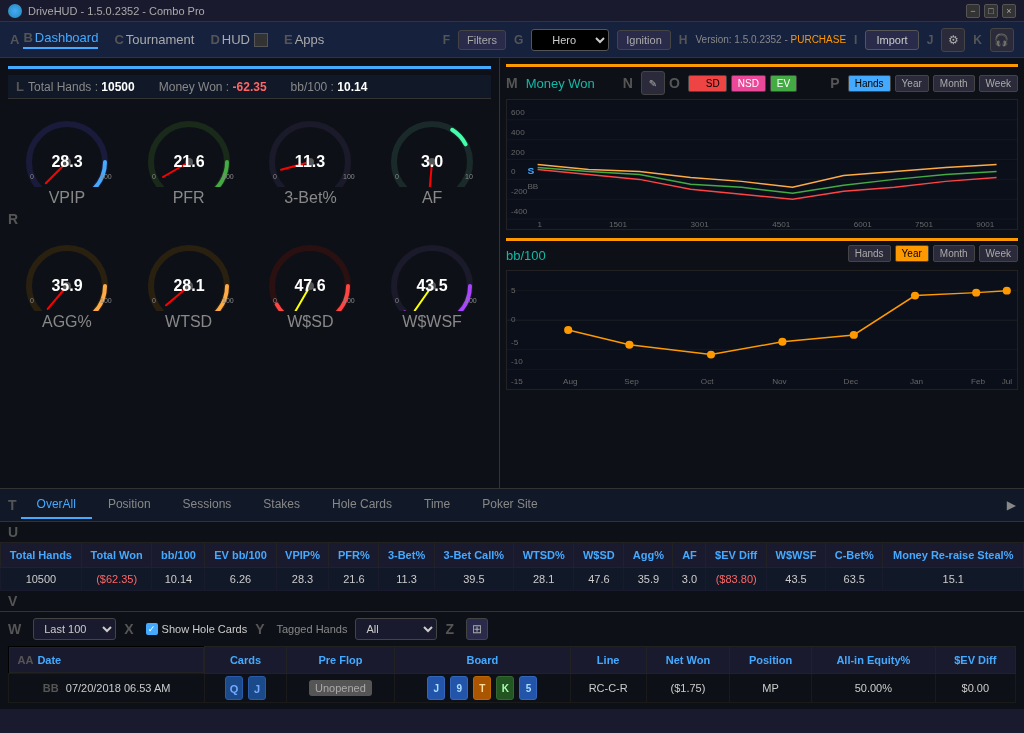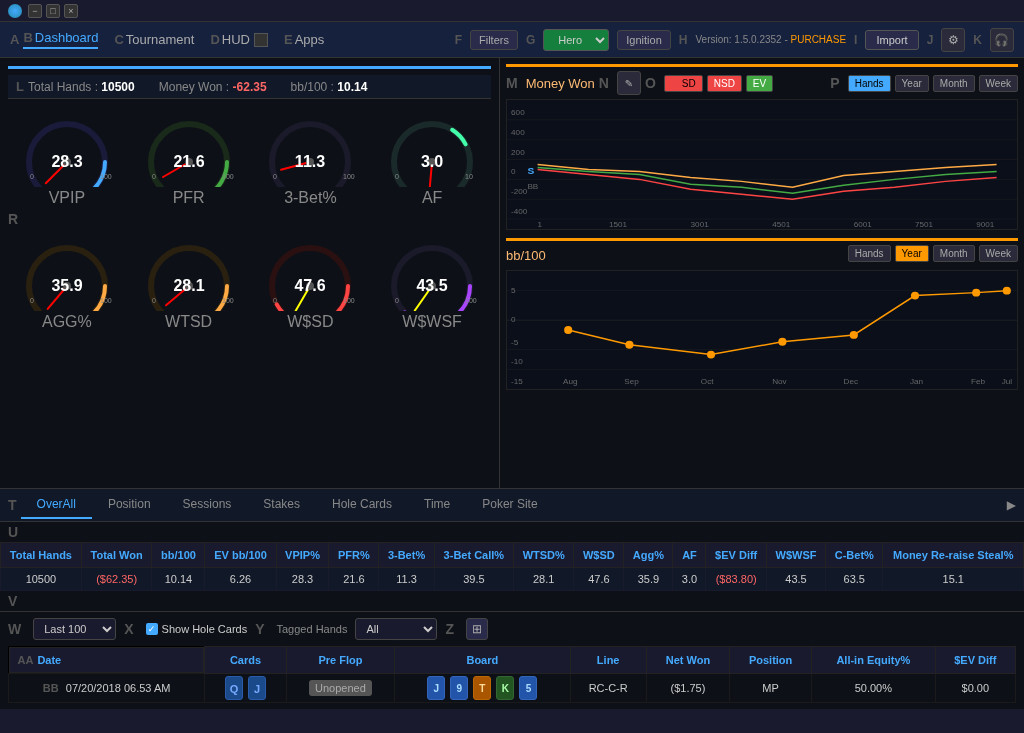--- a/index.html
+++ b/index.html
@@ -75,24 +75,24 @@
     .import-btn {
       background: #2a2a4a;
       border: 1px solid #555;
       color: #ccc;
       padding: 3px 10px;
       border-radius: 3px;
       cursor: pointer;
       font-size: 11px;
     }
     .hero-select {
-      background: #15803d;
+      background: #000000;
       border: 1px solid #555;
       color: #ccc;
-      padding: 3px 10px;
+      padding: 3px 16px;
       border-radius: 3px;
       font-size: 11px;
     }
     
     .main-content {
       display: flex;
       height: 430px;
     }
     
     .left-panel {
@@ -138,32 +138,32 @@
       display: flex;
       flex-direction: column;
       padding: 6px;
     }
     .chart-toolbar {
       display: flex;
       align-items: center;
       margin-bottom: 4px;
       gap: 4px;
     }
-    .money-won-label { color: #fdba74; font-size: 13px; margin-right: 0; }
+    .money-won-label { color: #14b8a6; font-size: 13px; margin-right: 24px; }
     .chart-btn {
       background: #2a2a3a;
       border: 1px solid #444;
       color: #aaa;
       padding: 2px 6px;
       border-radius: 2px;
       cursor: pointer;
       font-size: 10px;
     }
     .chart-btn.sd { background: #ef4444; color: #000; padding-left: 17px; }
-    .chart-btn.nsd { background: #ef4444; color: #fff; }
+    .chart-btn.nsd { background: #ec4899; color: #fff; }
     .chart-btn.ev { background: #4a4; color: #fff; }
     .chart-btn.hands-active { background: #4af; color: #000; }
     .chart-btn.year-active { background: #f90; color: #000; }
     .chart-area {
       background: #0a0f1a;
       border: 1px solid #222;
       flex: 1;
       margin-bottom: 4px;
       position: relative;
       overflow: hidden;
@@ -344,20 +344,21 @@
       display: flex; align-items: center; justify-content: center;
       cursor: pointer;
       color: #aaa; font-size: 12px;
     }
   </style>
 </head>
 <body>
 
 <div class="title-bar">
   <div class="title-bar-icon"></div>
+  <span class="title-bar-title">DriveHUD - 1.5.0.2352 - Combo Pro</span>
   <div class="title-bar-controls">
     <div class="title-bar-btn">−</div>
     <div class="title-bar-btn">□</div>
     <div class="title-bar-btn">×</div>
   </div>
 </div>
 
 <div class="nav-bar">
   <span class="nav-label">A</span>
   <div class="nav-item active">

